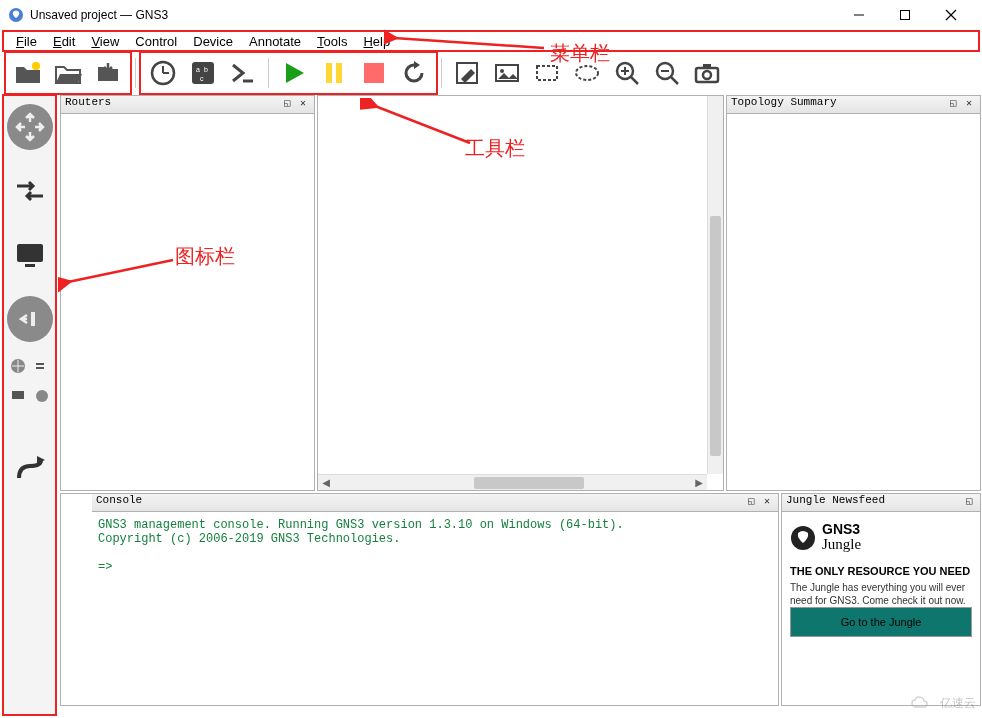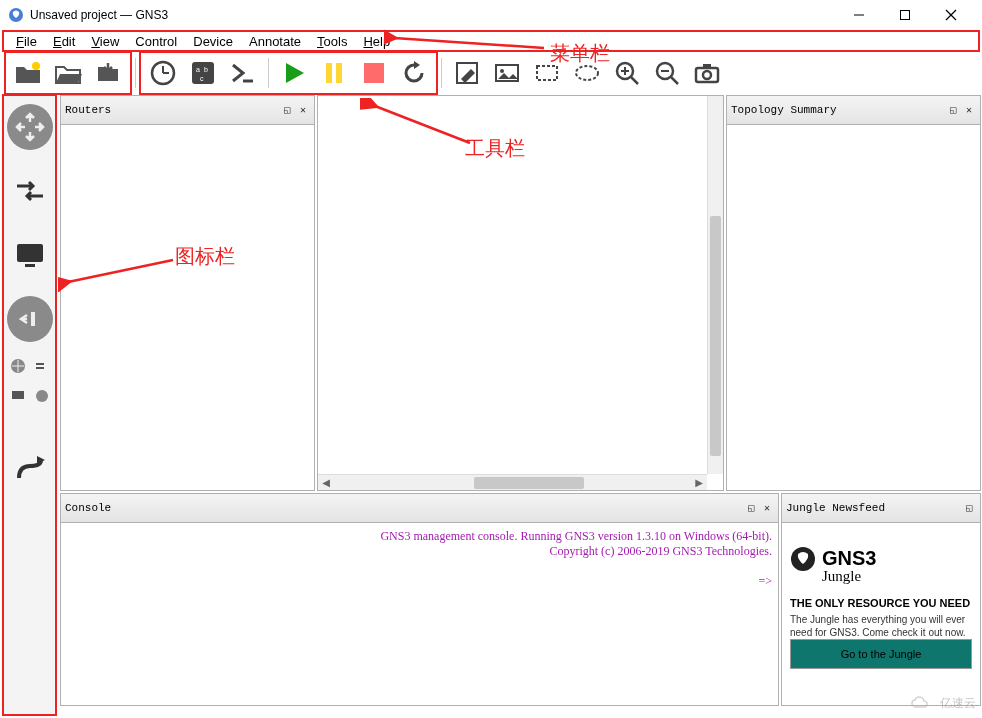--- a/index.html
+++ b/index.html
@@ -34,41 +34,41 @@
 .devbtn svg { width: 34px; height: 34px; fill: #e8e8e8; }
 .devbtn.sq svg { fill: #555; }
 .smallrow { display: flex; gap: 4px; }
 .smbtn { width: 20px; height: 20px; display:flex; align-items:center; justify-content:center; }
 .smbtn svg { width:16px; height:16px; fill:#555; }
 
 .centercol { flex: 1; display: flex; flex-direction: column; }
 .toprow { display: flex; height: 398px; }
 
 .panel { border: 1px solid #b0b0b0; display: flex; flex-direction: column; background: #fff; margin: 1px; }
-.panel-hdr { height: 29px; background: linear-gradient(#f4f4f4,#e4e4e4); border-bottom: 1px solid #b0b0b0; display: flex; align-items: center; padding: 0 4px; font-size: 11px; font-family: "Courier New", monospace; }
+.panel-hdr { height: 18px; background: linear-gradient(#f4f4f4,#e4e4e4); border-bottom: 1px solid #b0b0b0; display: flex; align-items: flex-start; padding: 0 4px; font-size: 11px; font-family: "Courier New", monospace; }
 .panel-hdr .ptitle { flex: 1; }
 .pctl { width: 14px; height: 14px; display: flex; align-items:center; justify-content:center; margin-left:2px; font-size:10px; color:#333;}
 .panel-body { flex: 1; overflow: auto; background: #fff; position: relative; }
 
 .routers { width: 255px; }
 .canvas { flex: 1; position: relative; }
 .canvas .panel-body { background: #fff; }
 .scrollbar-v { position:absolute; right:0; top:0; bottom:16px; width:16px; background:#f0f0f0; border-left:1px solid #ddd;}
 .scrollbar-v .thumb { position:absolute; left:2px; right:2px; top:120px; height:240px; background:#c8c8c8; border-radius:2px;}
 .scrollbar-h { position:absolute; left:0; right:16px; bottom:0; height:16px; background:#f0f0f0; border-top:1px solid #ddd; display:flex; align-items:center;}
 .scrollbar-h .arrow { width:16px; text-align:center; color:#666; font-size:10px;}
 .scrollbar-h .thumb { flex:0 0 110px; height:12px; background:#c8c8c8; border-radius:2px; margin-left:140px;}
 
 .bottomrow { display: flex; height: 215px; }
-.console { flex: 1; }
-.console .panel-body { font-family: Liberation Serif, serif; font-size: 12px; padding: 6px; white-space: pre; color: #a21caf; text-align: right; }
+.console { flex: 1; padding-left: 31px; }
+.console .panel-body { font-family: Liberation Mono, monospace; font-size: 12px; padding: 6px; white-space: pre; color: #15803d; }
 .newsfeed { width: 200px; }
 .newsfeed .panel-body { padding: 10px 8px; font-size: 11px; }
 .nf-logo { display:flex; align-items:center; gap:6px; margin-bottom:12px;}
-.nf-logo .txt { font-weight:bold; font-size:20px; line-height:1;margin-top:15px;}
+.nf-logo .txt { font-weight:bold; font-size:14px; line-height:1;}
 .nf-logo .sub { font-family: "Comic Sans MS", cursive; font-size:15px;}
 .nf-head { font-weight:bold; font-size:11px; margin-bottom:4px;}
 .nf-desc { font-size:10px; color:#333; line-height:1.3; margin-bottom:0;}
 .nf-btn { display:block; background:#0f766e; border:1px solid #999; padding:8px; text-align:center; font-size:11px;}
 
 
 .anno { position: absolute; color: #e22; font-size: 20px; font-weight: normal; pointer-events: none; z-index: 100; font-family: "SimSun","NSimSun",serif;}
 .arrow-red { position: absolute; pointer-events: none; z-index: 99; }
 
 

